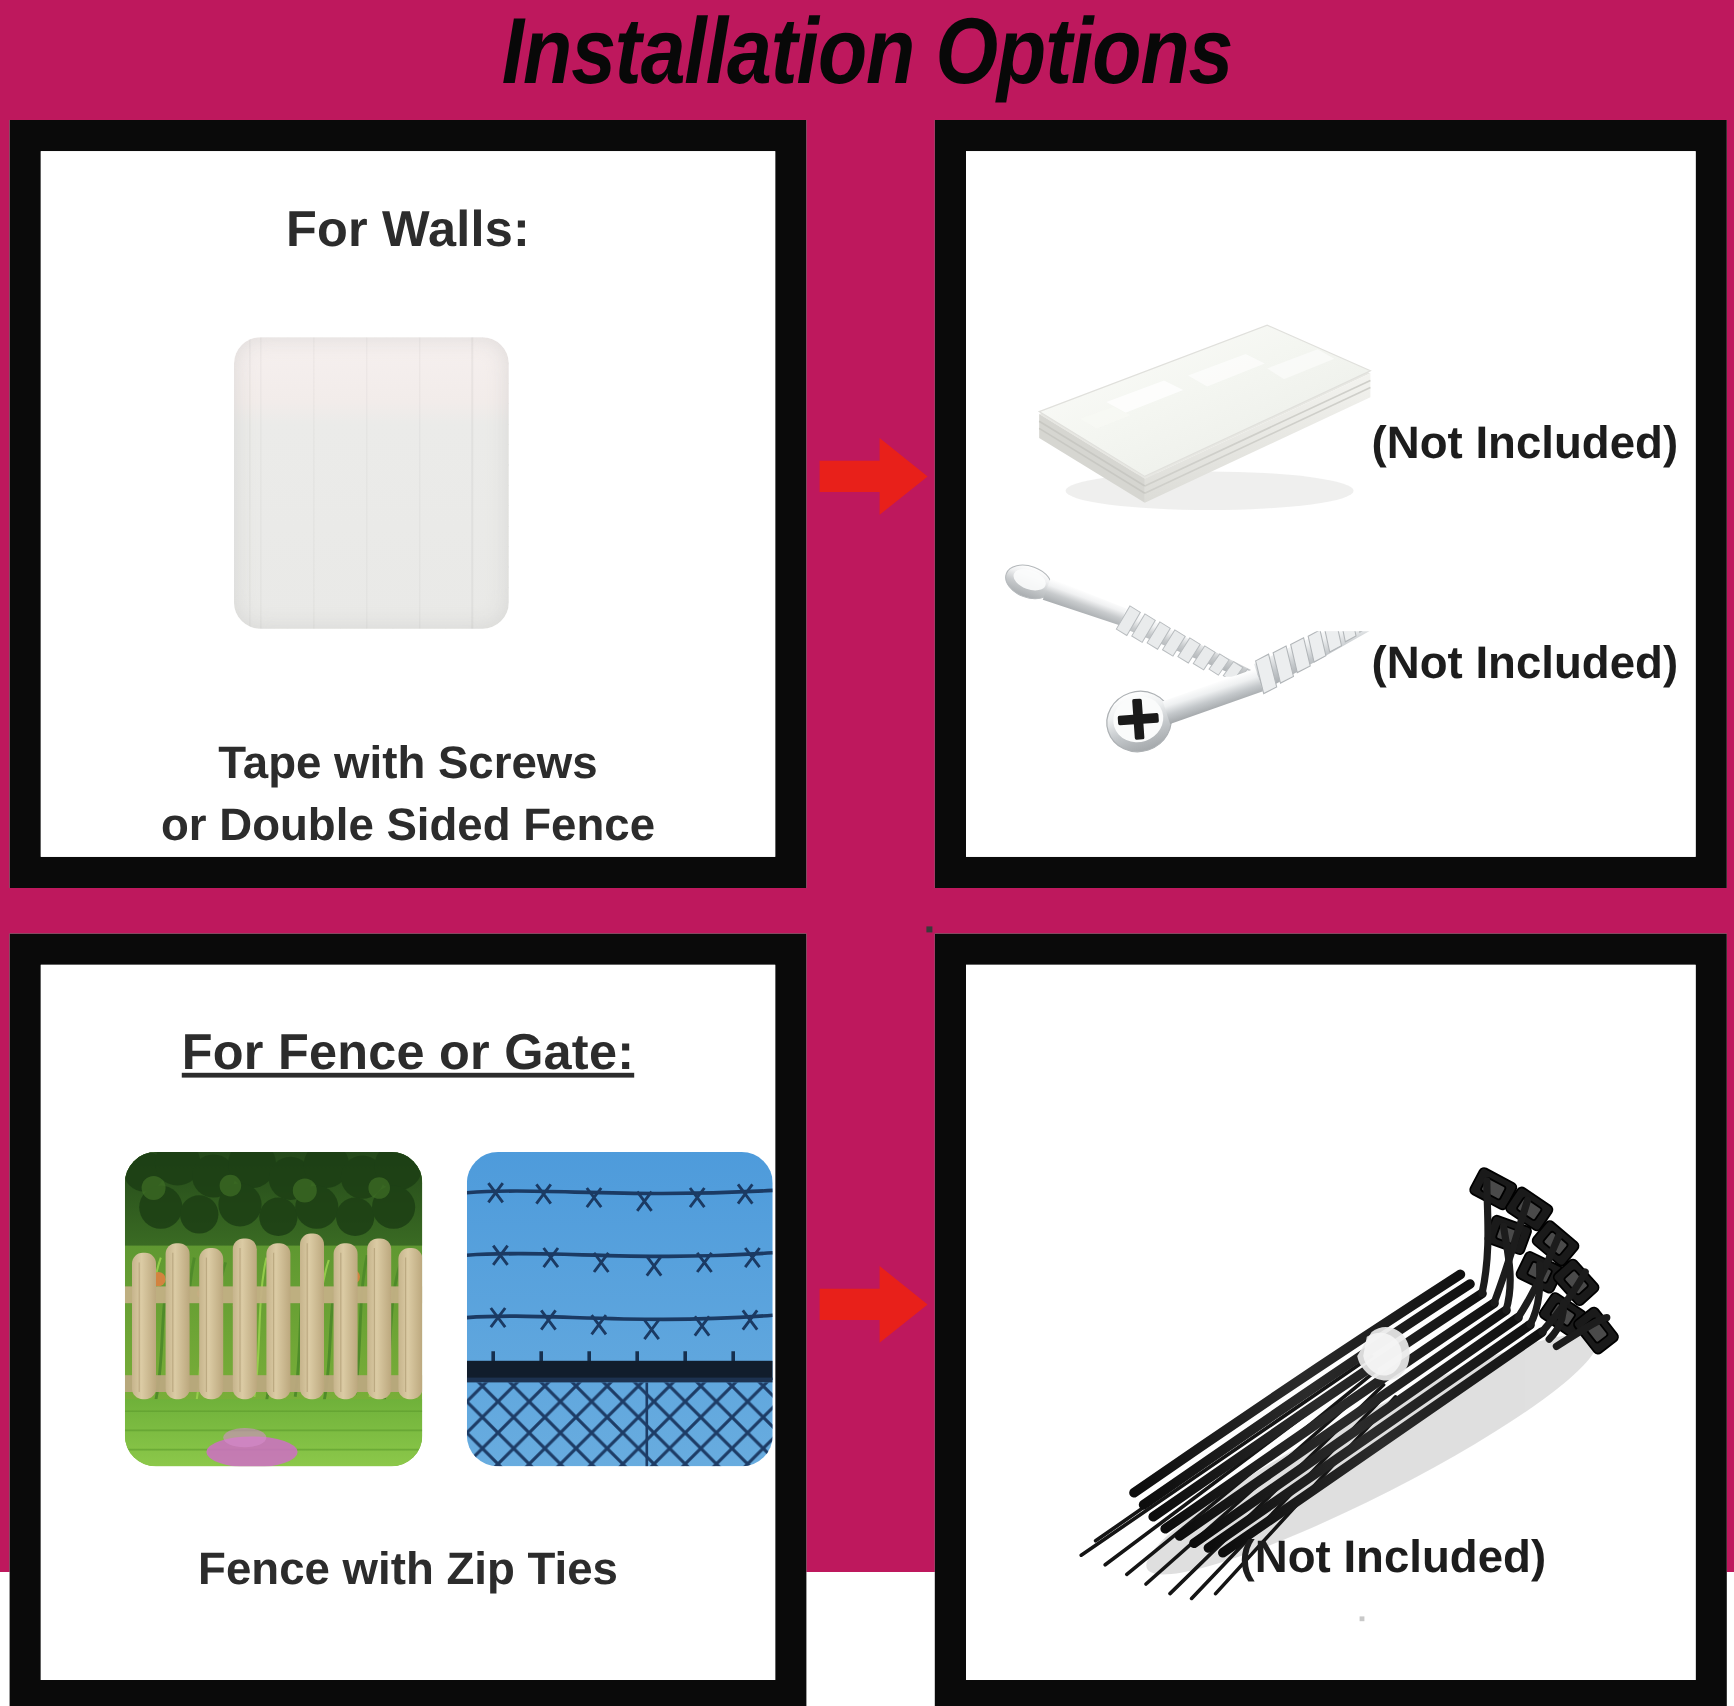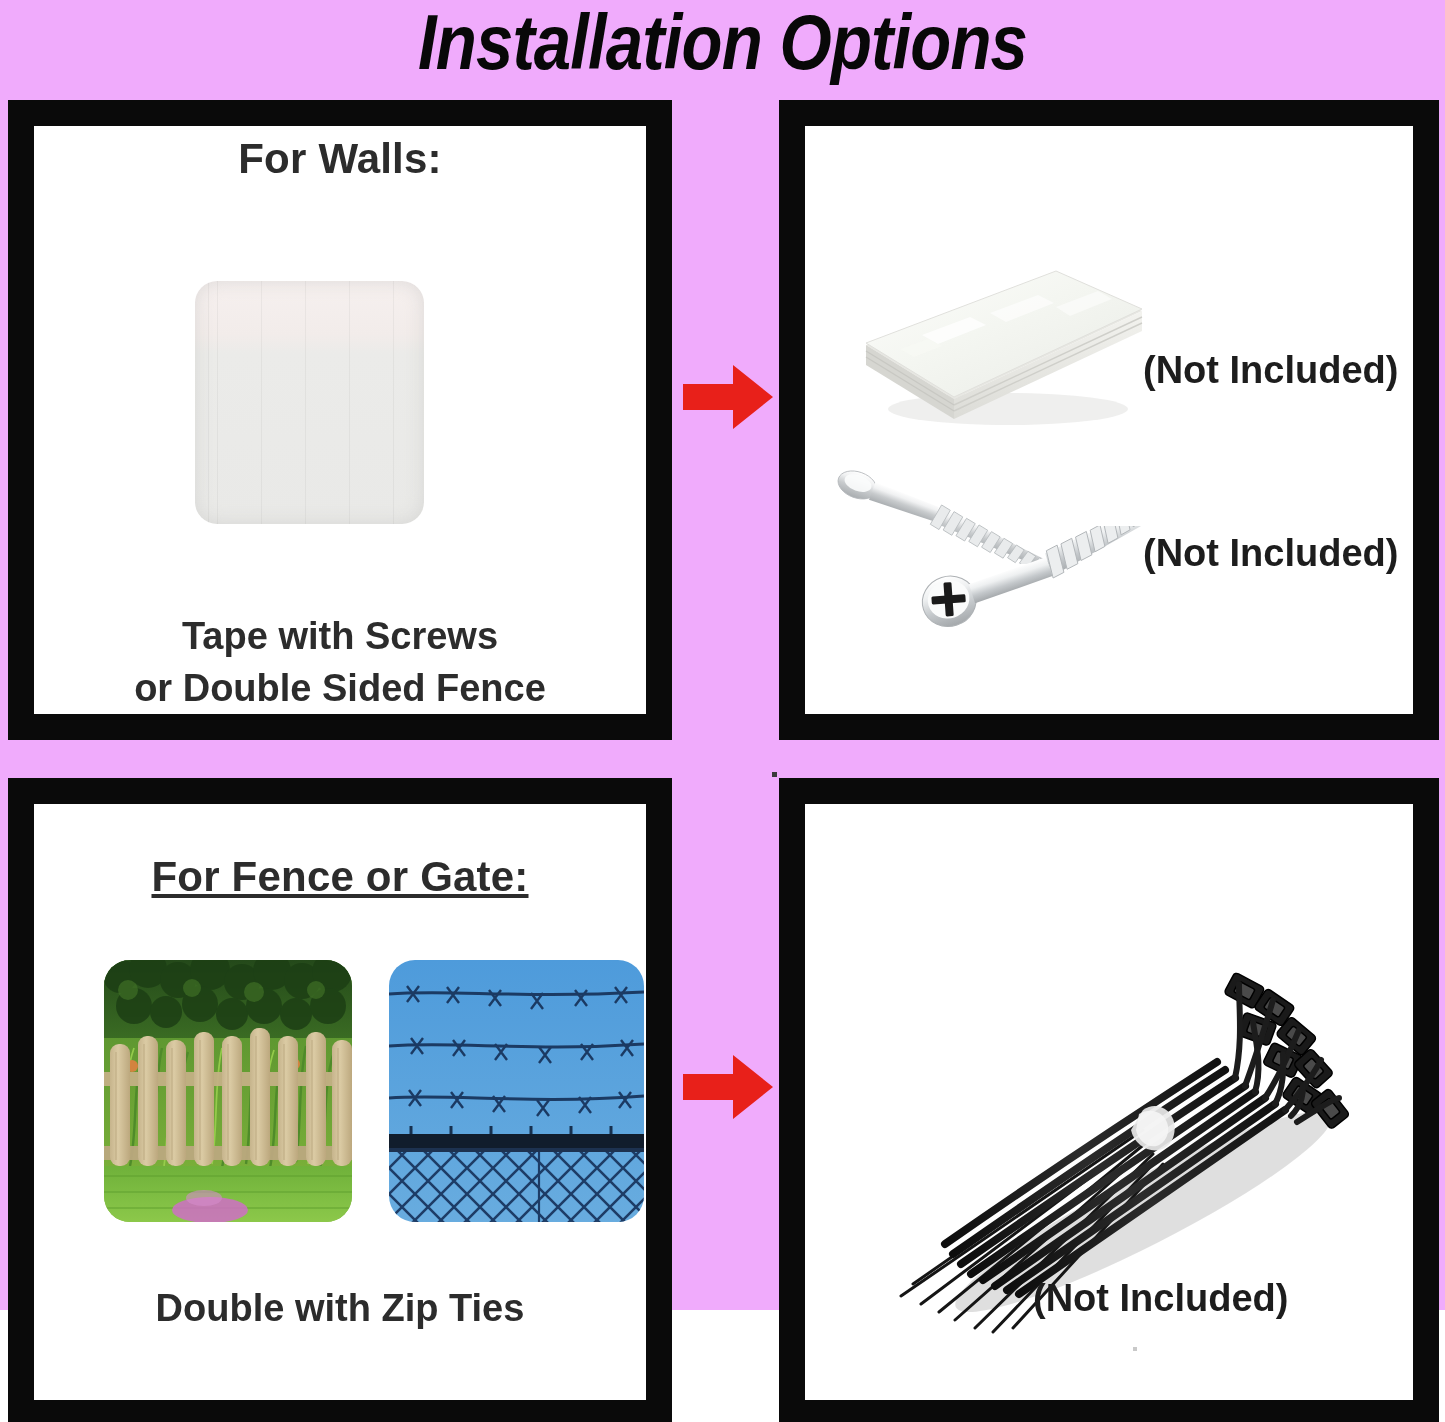--- a/index.html
+++ b/index.html
@@ -9,21 +9,21 @@
     height: 1422px;
     background: #ffffff;
     font-family: "Liberation Sans", sans-serif;
     overflow: hidden;
   }
 
   #page {
     position: relative;
     width: 1445px;
     height: 1310px;
-    background: #f0abfc;
+    background: #be185d;
   }
 
   
   .page-title {
     position: absolute;
     left: 0; top: -4px;
     width: 1445px;
     text-align: center;
     font-family: "Liberation Sans Narrow", "Liberation Sans", sans-serif;
     font-size: 78px;
@@ -60,21 +60,21 @@
   .heading {
     position: absolute;
     left: 0; width: 100%;
     text-align: center;
     font-size: 42px;
     line-height: 50px;
     font-weight: bold;
     color: #2c2c2c;
     letter-spacing: 0.2px;
   }
-  .heading-walls { top: 8px; }
+  .heading-walls { top: 40px; }
   .heading-fence { top: 48px; text-decoration: underline; }
 
   .caption {
     position: absolute;
     left: 0; width: 100%;
     text-align: center;
     font-size: 38px;
     line-height: 52px;
     font-weight: bold;
     color: #2c2c2c;
@@ -482,21 +482,21 @@
 
           <rect x="0" y="174" width="255" height="16" fill="#111d2c"></rect>
           <rect x="0" y="188" width="255" height="4" fill="#1d3250"></rect>
 
           <rect x="0" y="192" width="255" height="70" fill="url(#chain)"></rect>
 
           <path d="M150 192 V262" stroke="#1d3c66" stroke-width="2.2" fill="none"></path>
         </svg>
       </div>
 
-      <div class="caption caption-fence">Double with Zip Ties</div>
+      <div class="caption caption-fence">Fence with Zip Ties</div>
 
     </div>
   </div>
 
   <div class="panel panel-br">
     <div class="panel-inner">
 
       <div class="art art-ties">
         <svg viewBox="0 0 565 460" xmlns="http://www.w3.org/2000/svg">
           <defs>

